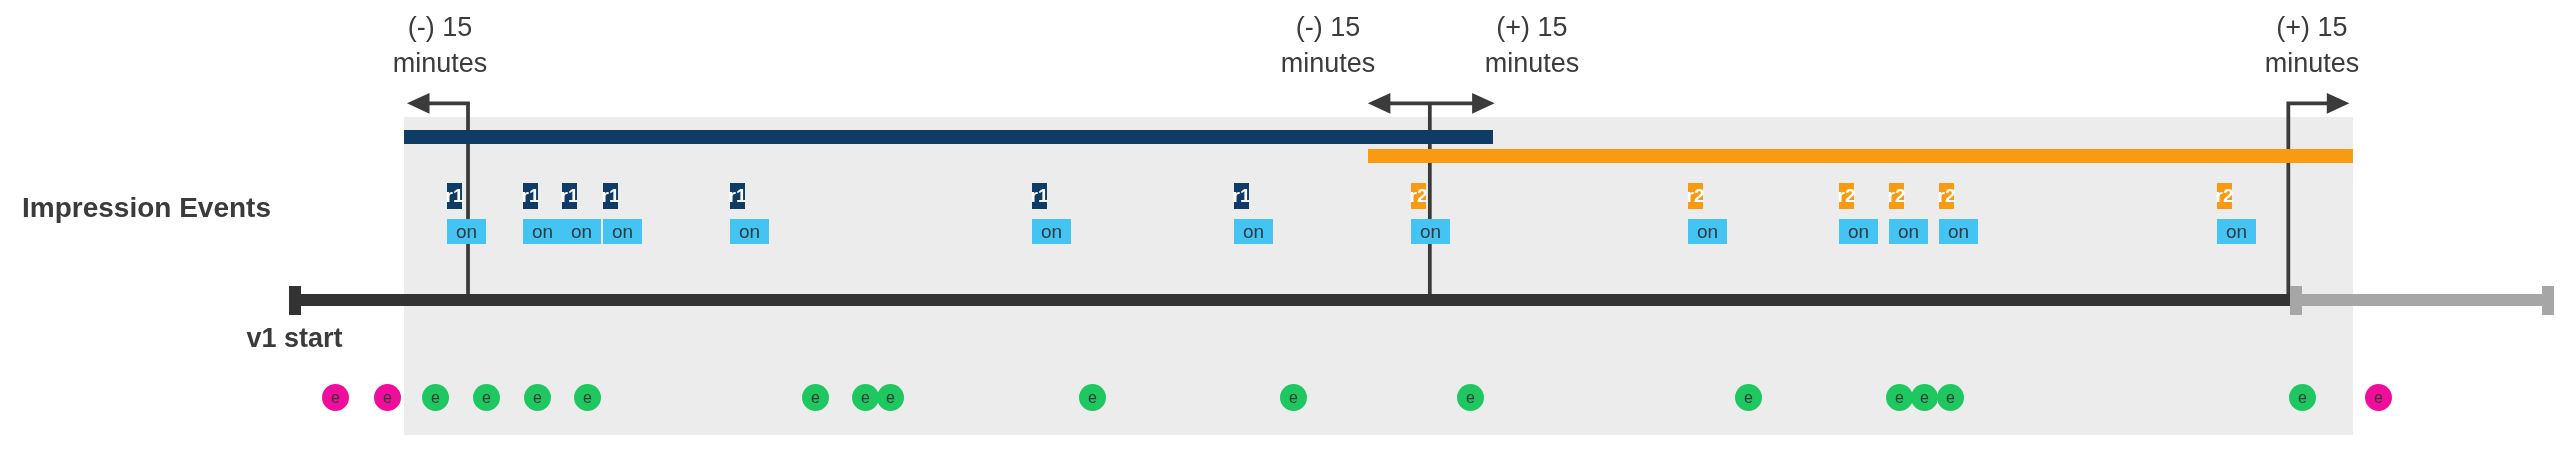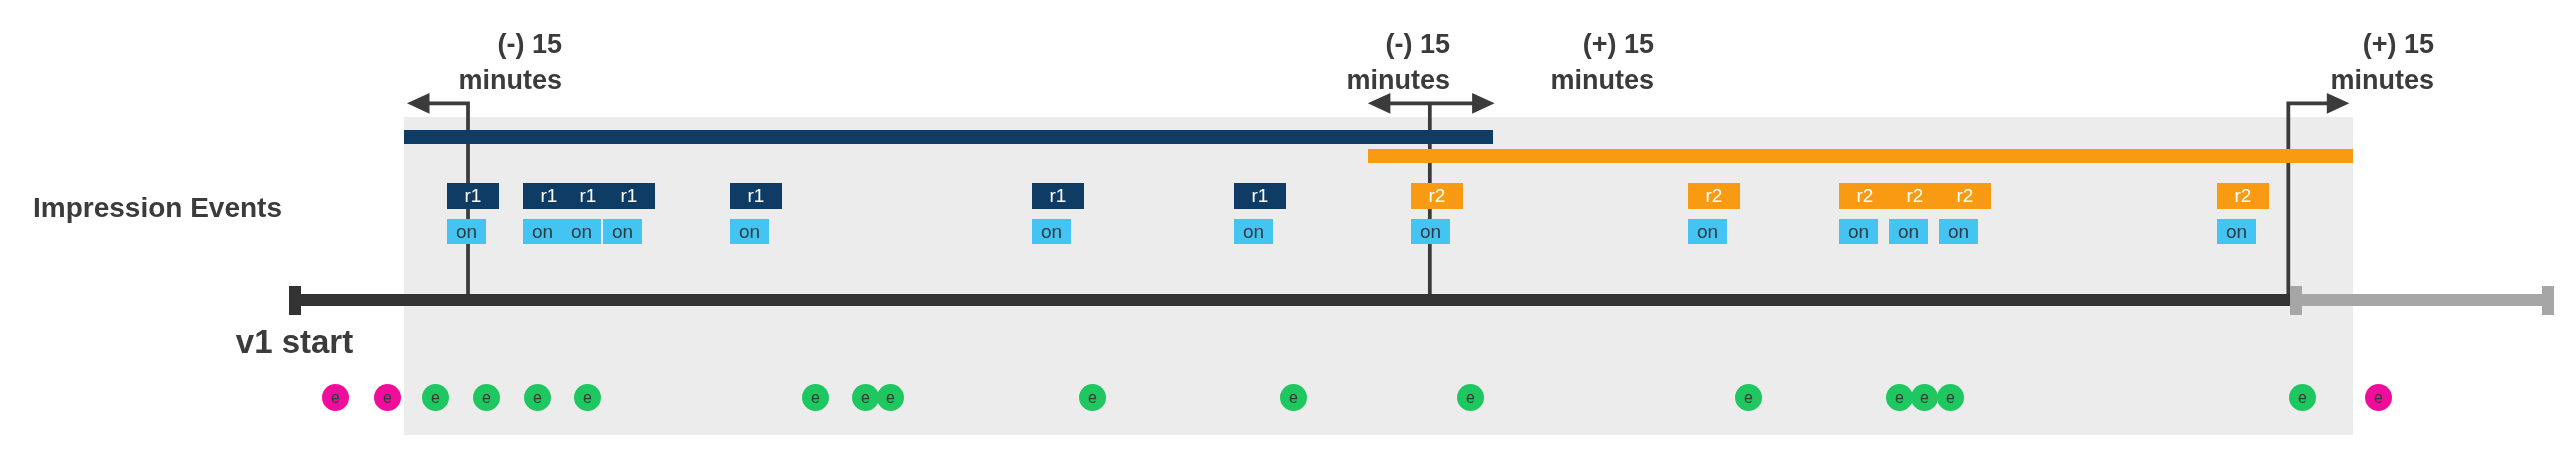--- a/index.html
+++ b/index.html
@@ -5,37 +5,37 @@
   html,body{margin:0;padding:0;background:#ffffff;}
   body{width:2576px;height:464px;overflow:hidden;
        font-family:"Liberation Sans", sans-serif;}
   #canvas{position:relative;width:2576px;height:464px;background:#ffffff;}
 
   #panel{position:absolute;z-index:1;}
   #lines{position:absolute;left:0;top:0;width:2576px;height:464px;z-index:2;}
   .bar{position:absolute;z-index:3;}
 
   .row-label{position:absolute;left:0;width:271px;text-align:right;
-             font-size:28px;font-weight:600;color:#3b3b3b;z-index:5;padding-left:11px;}
+             font-size:28px;font-weight:600;color:#3b3b3b;z-index:5;}
   #lbl-impressions{top:192px;}
   #lbl-external{top:384px;}
 
-  .annotation{position:absolute;top:9.4px;width:244px;text-align:right;
-              font-size:27px;line-height:36px;font-weight:700;color:#3b3b3b;z-index:5;margin-top:17px;}
+  .annotation{position:absolute;top:9.4px;width:244px;text-align:center;
+              font-size:27px;line-height:36px;font-weight:400;color:#3b3b3b;z-index:5;}
 
-  .rbox{position:absolute;top:183px;width:52px;height:26px;z-index:4;
+  .rbox{position:absolute;top:183px;width:15px;height:26px;z-index:4;
         display:flex;align-items:center;justify-content:center;
-        color:#ffffff;font-size:19px;font-weight:400;}
+        color:#ffffff;font-size:19px;font-weight:700;}
   .onbox{position:absolute;top:219px;width:39px;height:25.4px;z-index:4;
          display:flex;align-items:center;justify-content:center;
          color:#2e3a42;font-size:19px;font-weight:400;}
 
   .tl{position:absolute;z-index:4;}
   .start-label{position:absolute;top:323px;width:207px;text-align:center;
-               font-size:33px;font-weight:600;color:#3b3b3b;z-index:5;}
+               font-size:27px;font-weight:600;color:#3b3b3b;z-index:5;}
 
   .edot{position:absolute;top:384px;width:27px;height:27px;border-radius:50%;
         z-index:4;display:flex;align-items:center;justify-content:center;
         color:#2f3b33;font-size:16px;font-weight:400;}
 </style>
 </head>
 <body>
 
 <div id="canvas">
 

